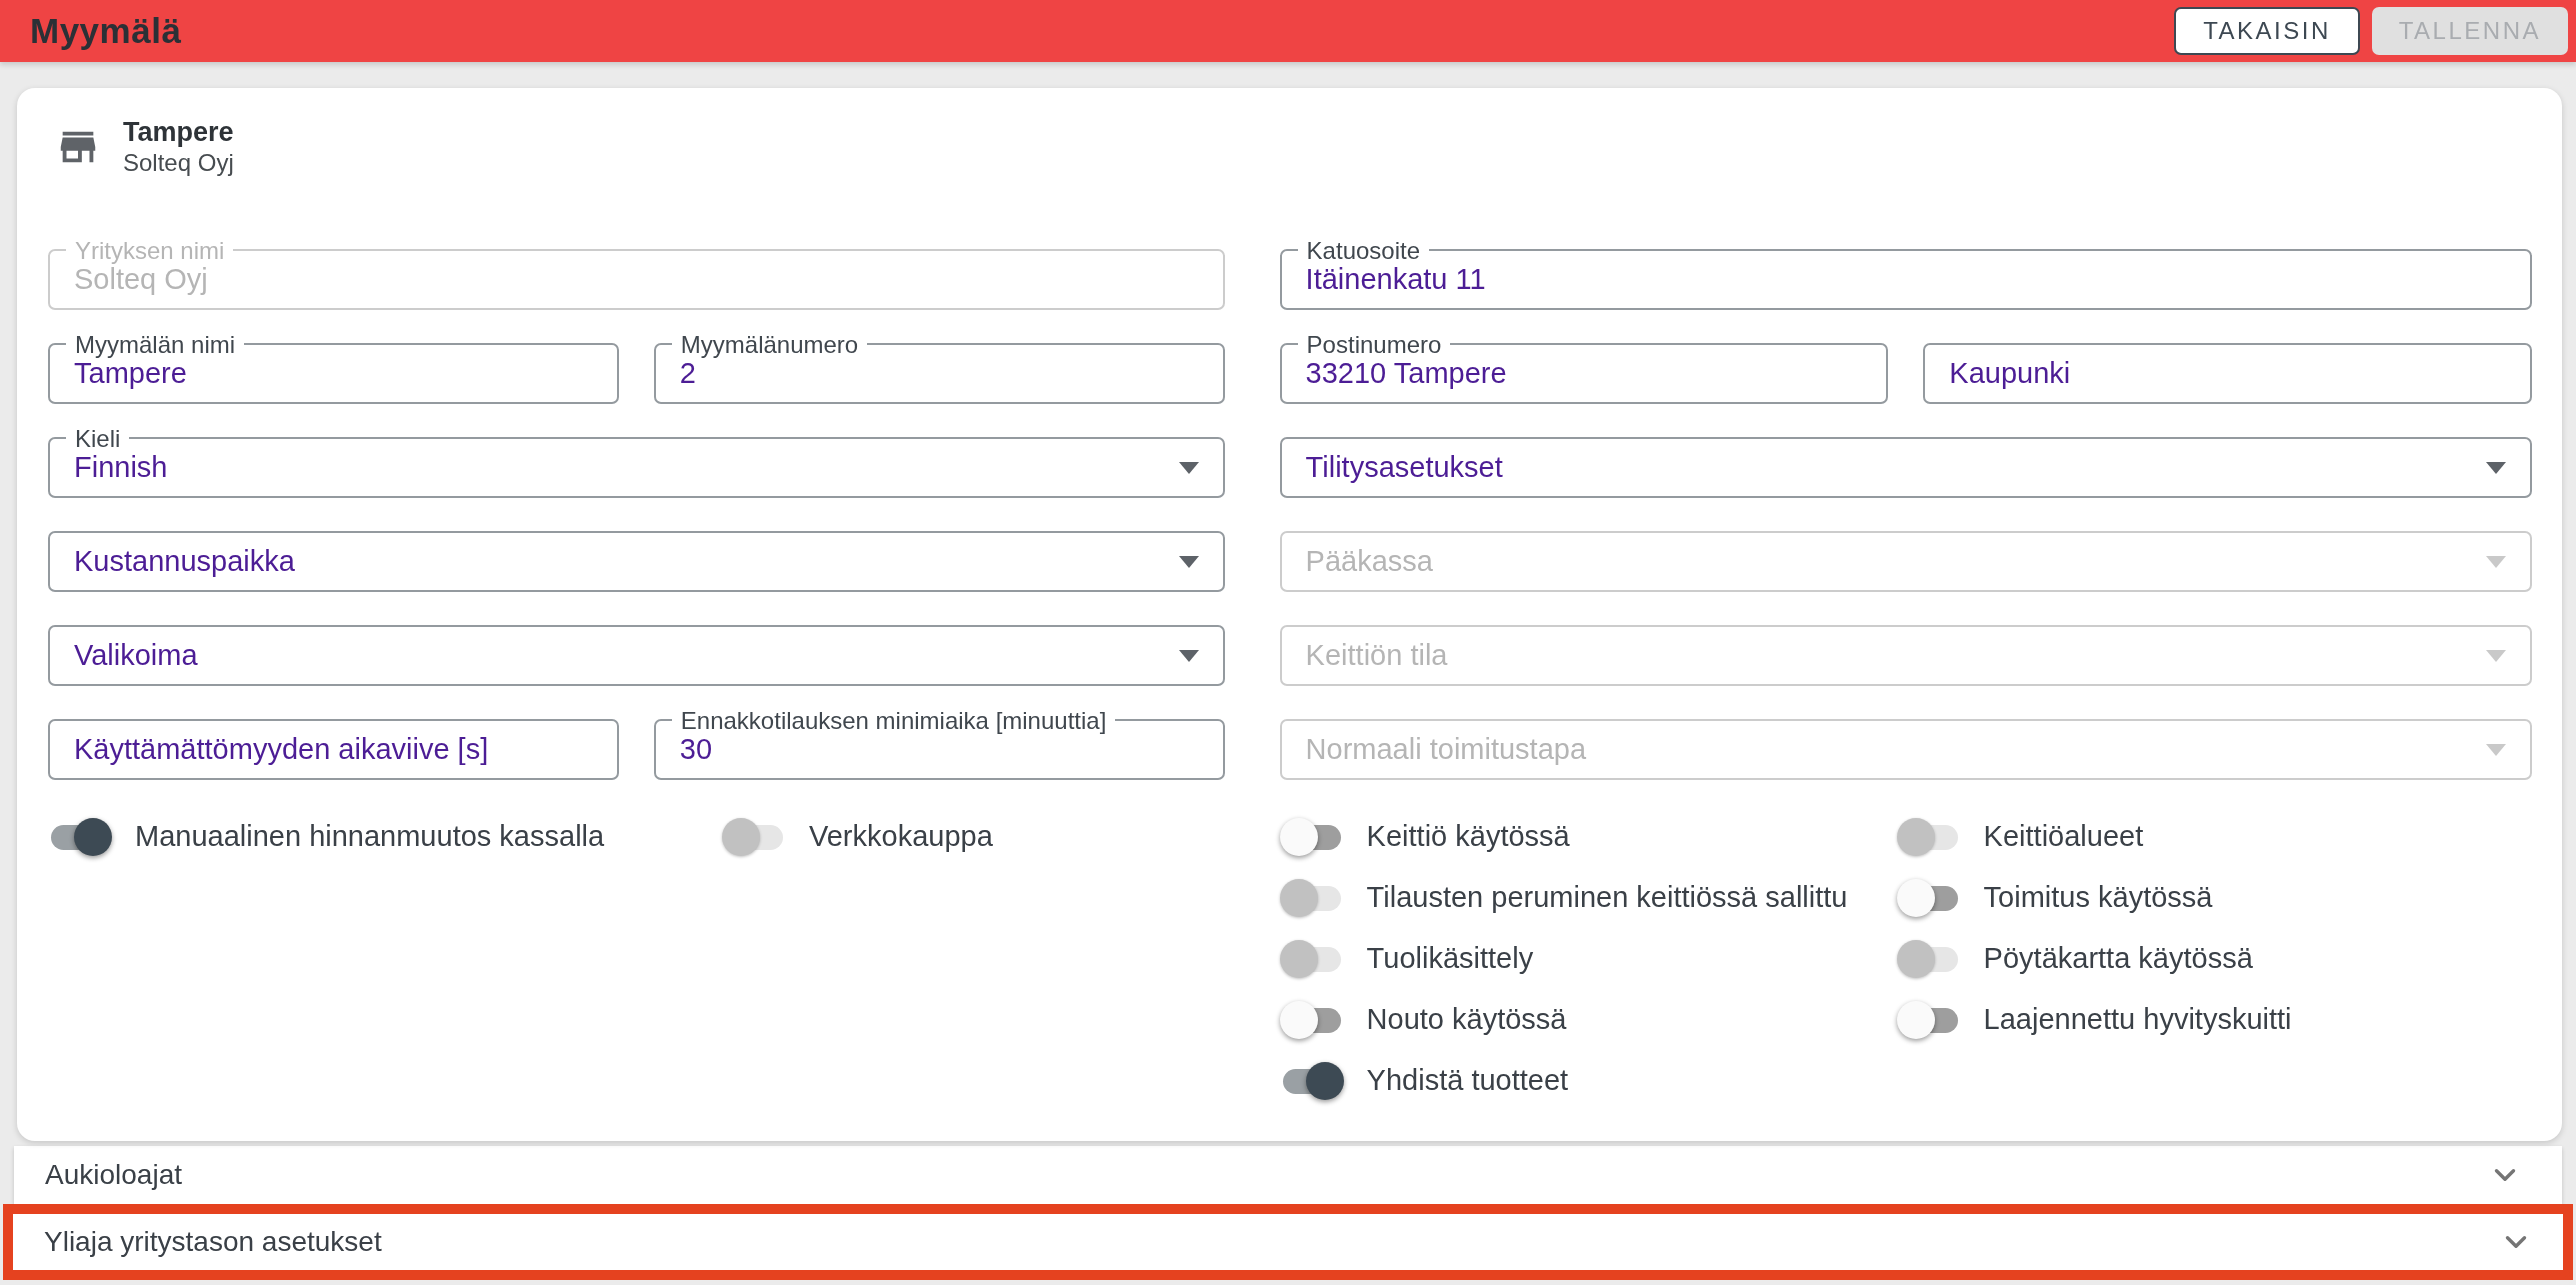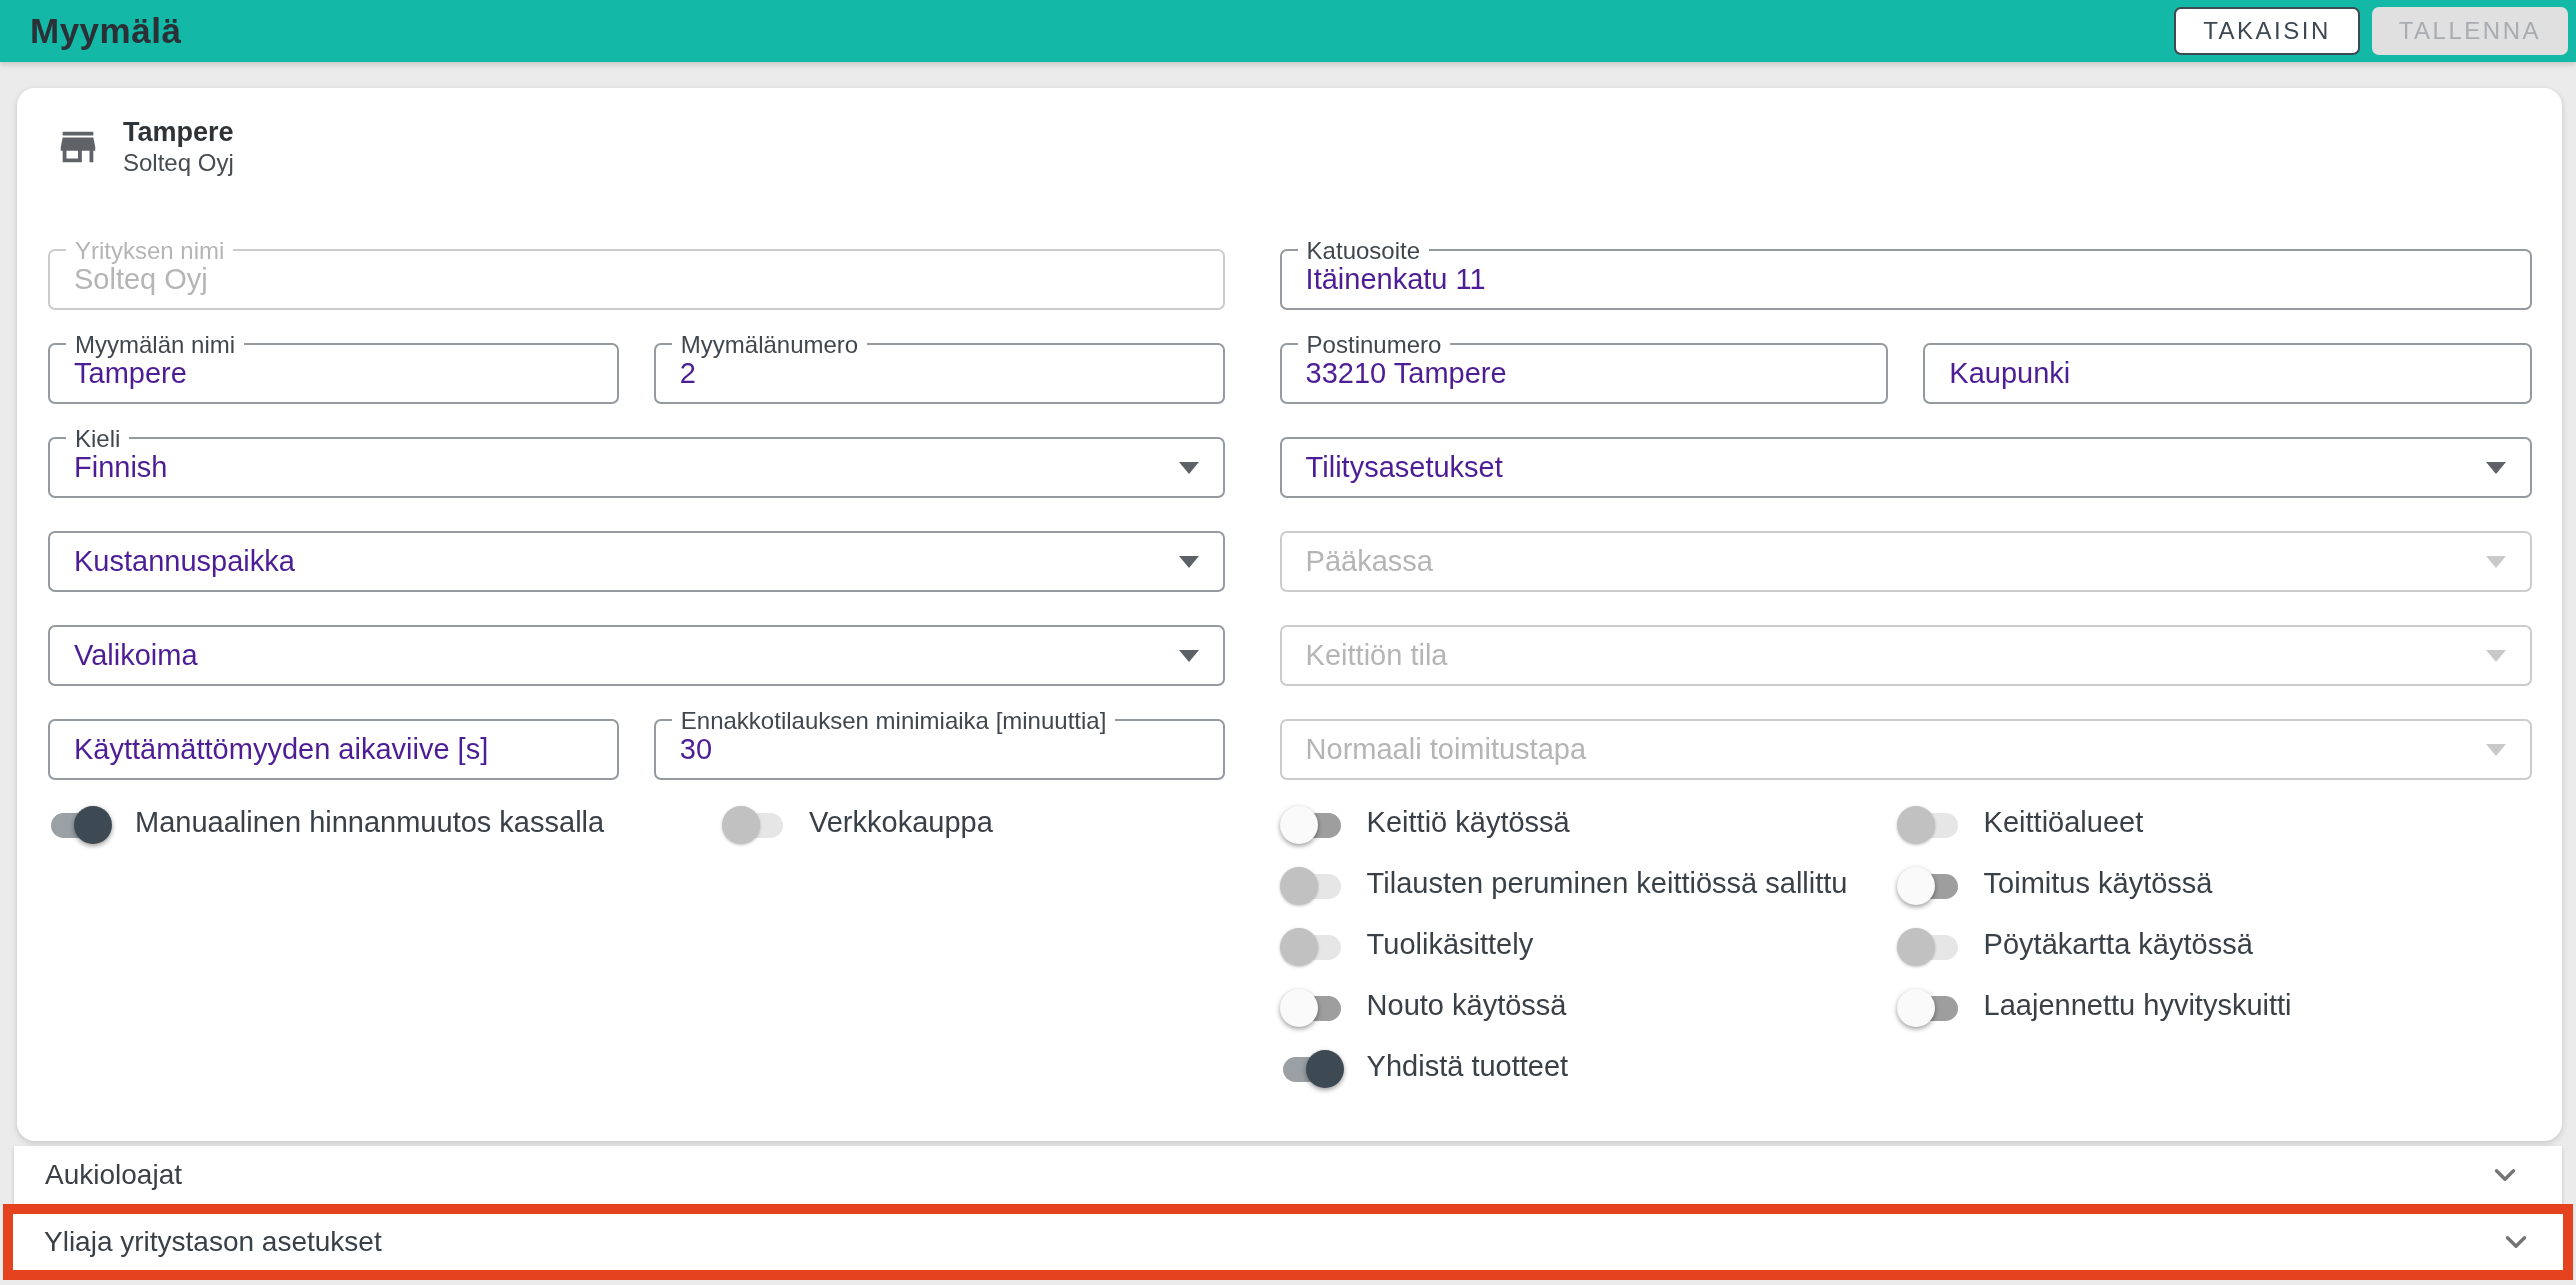--- a/index.html
+++ b/index.html
@@ -8,21 +8,21 @@
     background:#ebebeb;
     font-family:"Liberation Sans", sans-serif;
     color:#3a4047;
     overflow:hidden;
     position:relative;
   }
 
   
   .topbar {
     position:relative; z-index:5;
-    height:62px; background:#14b8a6;
+    height:62px; background:#ef4444;
     display:flex; align-items:center;
     padding:0 8px 0 30px;
     box-shadow:0 3px 5px rgba(0,0,0,0.14);
   }
   .page-title { font-size:35px; font-weight:700; color:#2b3036; letter-spacing:0.5px; }
   .topbar-actions { margin-left:auto; display:flex; gap:12px; align-items:center; }
   .btn { height:48px; border-radius:7px; font-size:24px; letter-spacing:2.5px;
          display:flex; align-items:center; padding:0 27px;
          font-family:"Liberation Sans", sans-serif; cursor:pointer; }
   .btn-back { background:#ffffff; border:2px solid #3d4852; color:#3d4852; }
@@ -70,21 +70,21 @@
 
   .sel-arrow {
     margin-left:auto; width:0; height:0; flex:none;
     border-left:10px solid transparent; border-right:10px solid transparent;
     border-top:12px solid #5d6268;
   }
   .field.disabled .sel-arrow { border-top-color:#c9c9c9; }
 
   
   .toggles-wrap { display:flex; margin-top:26px; }
-  .tgroup { display:flex; align-items:flex-start; height:61px; }
+  .tgroup { display:flex; align-items:center; height:61px; }
   .tgroup-fixed { width:639px; flex:none; }
   .tcol { display:flex; flex-direction:column; }
   .tcol-a { width:617px; flex:none; }
   .tlabel { margin-left:23px; font-size:29px; color:#3a4047; white-space:nowrap; }
 
   .switch { position:relative; width:64px; height:38px; flex:none; display:inline-block; }
   .switch .track { position:absolute; left:3px; top:7px; width:58px; height:25px;
                    border-radius:13px; background:#9aa0a4; }
   .switch .thumb { position:absolute; top:0; left:0; width:38px; height:38px;
                    border-radius:50%; background:#fafafa;

